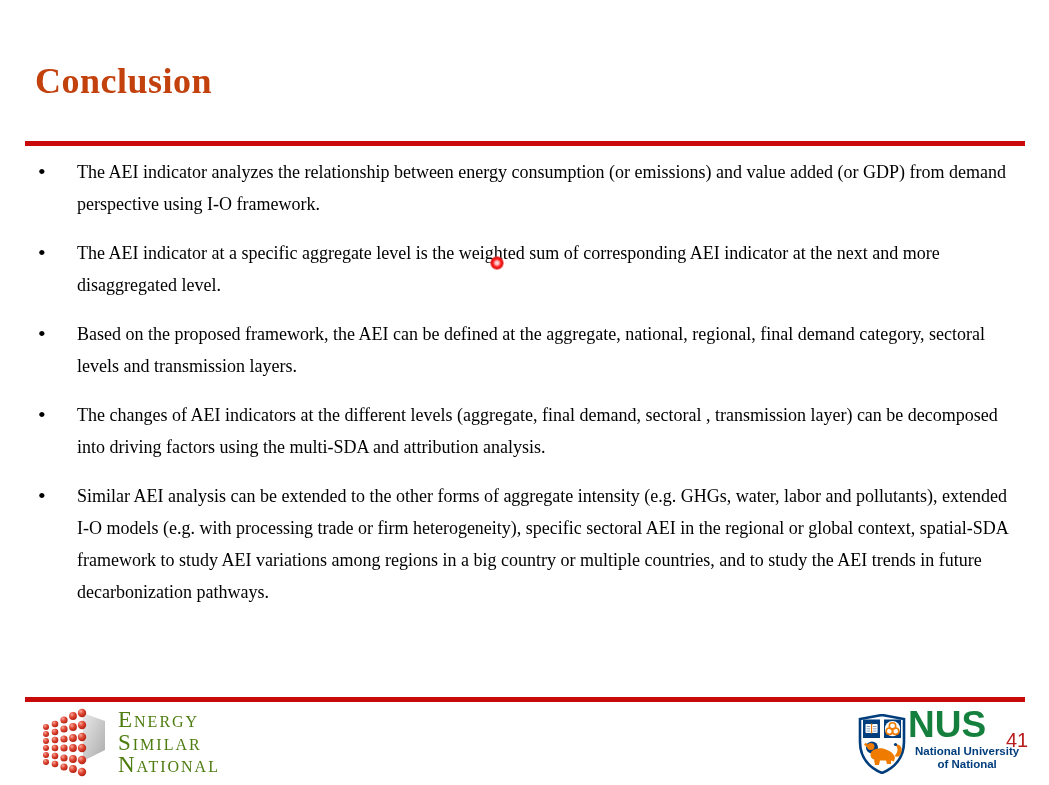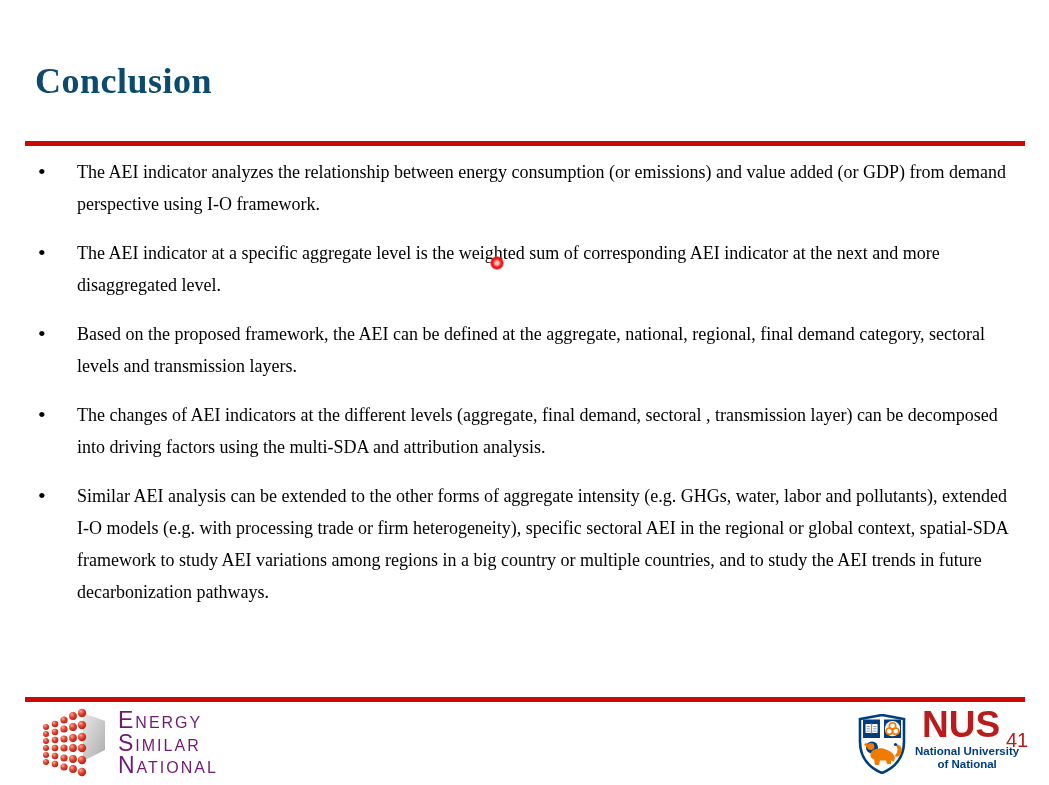--- a/index.html
+++ b/index.html
@@ -10,21 +10,21 @@
     overflow:hidden;
     font-family:"Liberation Serif", serif;
   }
   .slide-title{
     position:absolute;left:35px;top:62px;
     margin:0;
     font-family:"Liberation Serif", serif;
     font-weight:700;
     font-size:36px;
     line-height:1.1;
-    color:#0c4a6e;
+    color:#c2410c;
     letter-spacing:.5px;
   }
   .rule{
     position:absolute;left:25px;width:1000px;height:5px;
     background:#C80A0A;
   }
   .rule-top{top:141px;}
   .rule-bottom{top:697px;}
   .bullets{
     position:absolute;left:38px;top:156px;width:975px;
@@ -48,34 +48,34 @@
       #ffe3e3 0%, #ffb9b9 18%,
       #ff1f1f 40%, #e01414 55%,
       rgba(255,70,70,.45) 70%, rgba(255,90,90,0) 78%);
     pointer-events:none;
   }
   
   .esi-logo{position:absolute;left:35px;top:706px;width:240px;height:78px;}
   .esi-mark{position:absolute;left:0;top:0;width:110px;height:78px;}
   .esi-text{
     position:absolute;left:83px;top:3px;
-    font-family:Liberation Sans, sans-serif;
+    font-family:Liberation Serif, serif;
     font-variant:small-caps;
     font-size:23px;line-height:22.5px;
     letter-spacing:2px;
-    color:#701a75;
+    color:#4d7c0f;
     white-space:nowrap;
   }
   .nus-logo{position:absolute;left:855px;top:706px;width:150px;height:76px;}
   .nus-shield{position:absolute;left:2px;top:8px;width:50px;height:60px;}
   .nus-acronym{
-    position:absolute;left:67px;top:-1px;
+    position:absolute;left:53px;top:-1px;
     font-family:"Liberation Sans", sans-serif;
     font-weight:700;font-size:37px;line-height:40px;
-    letter-spacing:0px;color:#b91c1c;
+    letter-spacing:0px;color:#15803d;
   }
   .nus-name{
     position:absolute;left:60px;top:39px;
     font-family:"Liberation Sans", sans-serif;
     font-weight:700;font-size:11.5px;line-height:12.5px;
     color:#003D7C;white-space:nowrap;text-align:center;
   }
   .page-number{
     position:absolute;left:1006px;top:729px;
     font-family:"Liberation Sans", sans-serif;

